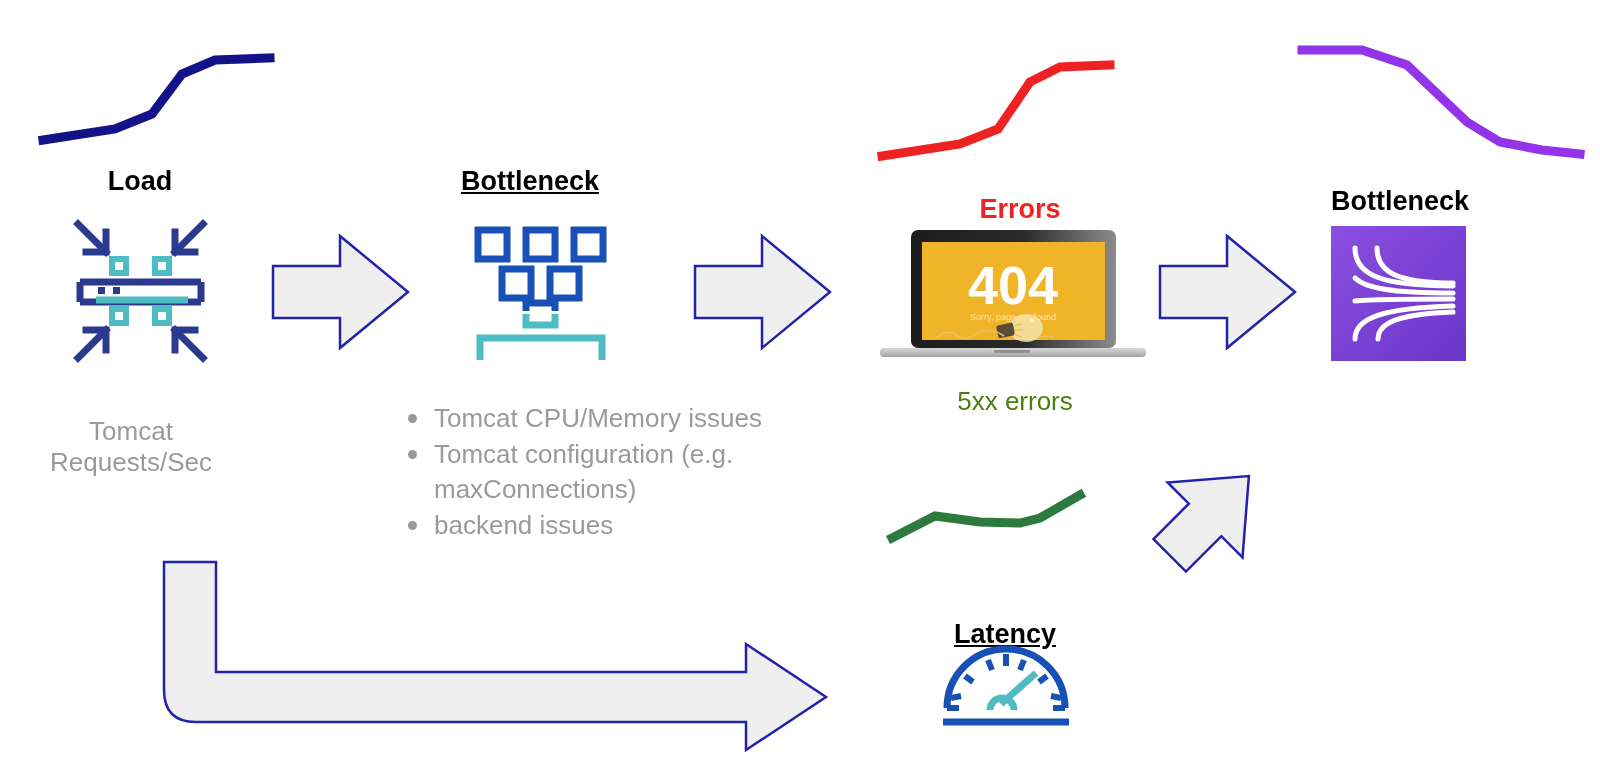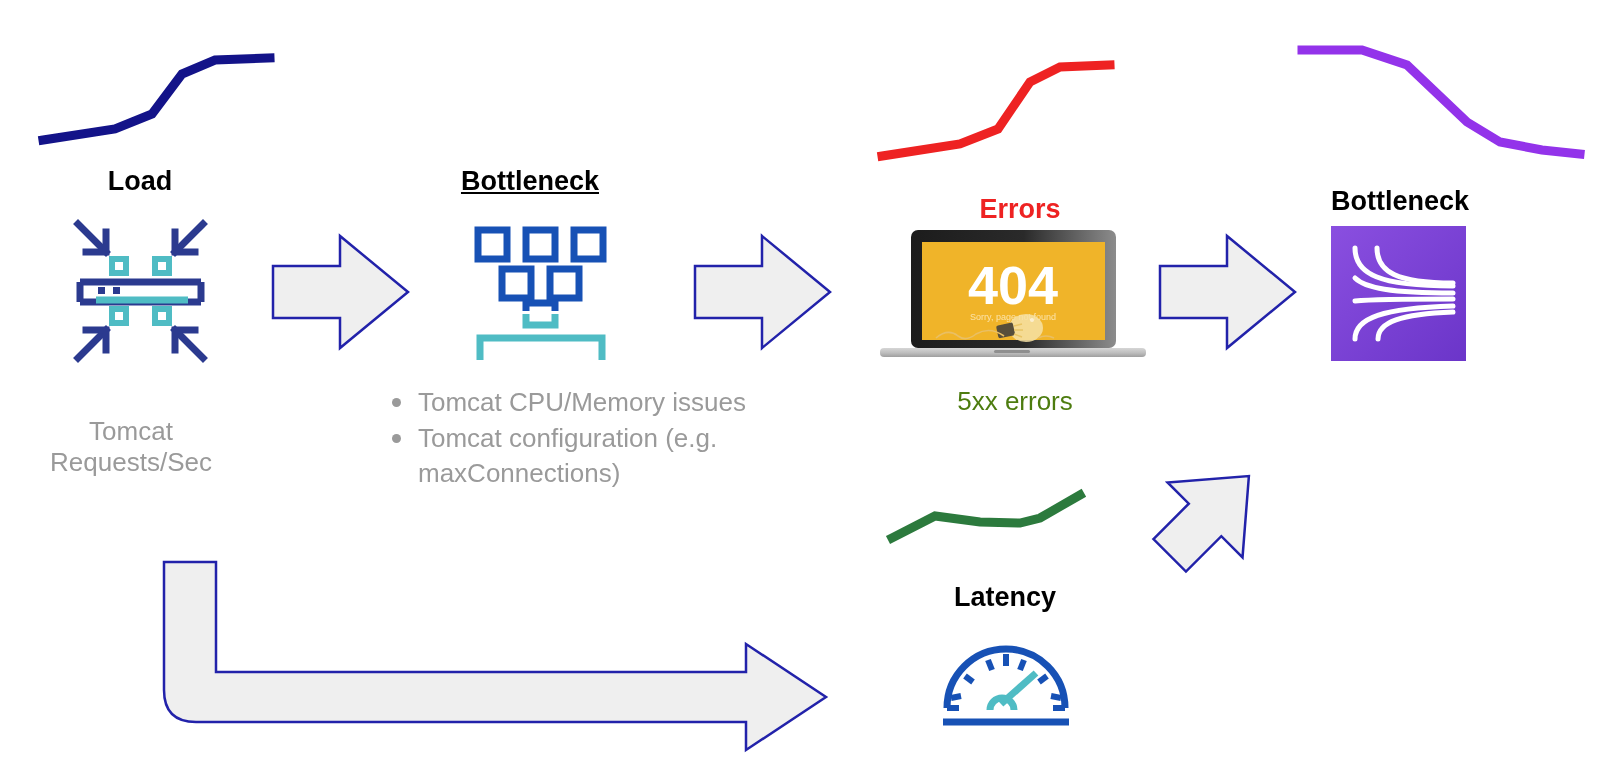--- a/index.html
+++ b/index.html
@@ -19,21 +19,21 @@
   }
   .stage-title.red{color:#ee2222;}
   .caption{
     font-size:26px;color:#9a9a9a;text-align:center;line-height:1.18;
     white-space:pre-line;
   }
   .caption.red{color:#4d7c0f;}
 
   
   .bullets{
-    list-style:none;margin:0;padding:0;
+    list-style:none;margin:16px;padding:0;
     font-size:26px;color:#9a9a9a;line-height:1.35;width:360px;
   }
   .bullets li{
     position:relative;padding-left:30px;margin:0 0 1px 0;
   }
   .bullets li::before{
     content:"";position:absolute;left:4px;top:13px;
     width:9px;height:9px;border-radius:50%;background:#9a9a9a;
   }
 
@@ -119,20 +119,21 @@
         <path d="M60,90 L60,101 L89,101 L89,90"></path>
 
         <path d="M14,136 L14,114 L136,114 L136,136"></path>
       </g>
     </svg>
   </div>
 
   <ul class="bullets abs" style="left:388px;top:385px;">
     <li>Tomcat CPU/Memory issues</li>
     <li>Tomcat configuration (e.g. maxConnections)</li>
+    <li>backend issues</li>
   </ul>
 
   <div class="abs" style="left:690px;top:232px;width:145px;height:120px;">
     <svg width="145" height="120" viewBox="0 0 145 120">
       <polygon points="5,34 72,34 72,4 140,60 72,116 72,86 5,86" fill="#efefef" stroke="#2222aa" stroke-width="2.5" stroke-linejoin="miter"></polygon>
     </svg>
   </div>
 
   <div class="abs" style="left:872px;top:32px;width:250px;height:135px;">
     <svg width="250" height="135" viewBox="0 0 250 135">
@@ -226,21 +227,21 @@
   </div>
 
   <div class="abs" style="left:1145px;top:450px;width:130px;height:130px;">
     <svg width="130" height="130" viewBox="0 0 130 130">
       <g transform="rotate(-45 65 65)">
         <polygon points="8,42 58,42 58,12 120,65 58,118 58,88 8,88" fill="#efefef" stroke="#2222aa" stroke-width="2.5" stroke-linejoin="miter"></polygon>
       </g>
     </svg>
   </div>
 
-  <div class="abs stage-title" style="left:905px;top:584px;width:200px;">Latency</div>
+  <div class="abs stage-title" style="left:905px;top:621px;width:200px;text-decoration:underline;">Latency</div>
 
   <div class="abs" style="left:935px;top:632px;width:142px;height:95px;">
     <svg width="142" height="95" viewBox="0 0 142 95">
 
       <path d="M12,76 A59,59 0 0 1 130,76" fill="none" stroke="#1751b5" stroke-width="7" stroke-linecap="butt"></path>
 
       <g stroke="#1751b5" stroke-width="6" stroke-linecap="butt">
         <path d="M16,66 L26,64"></path>
         <path d="M30,44 L38,50"></path>
         <path d="M53,28 L57,38"></path>

